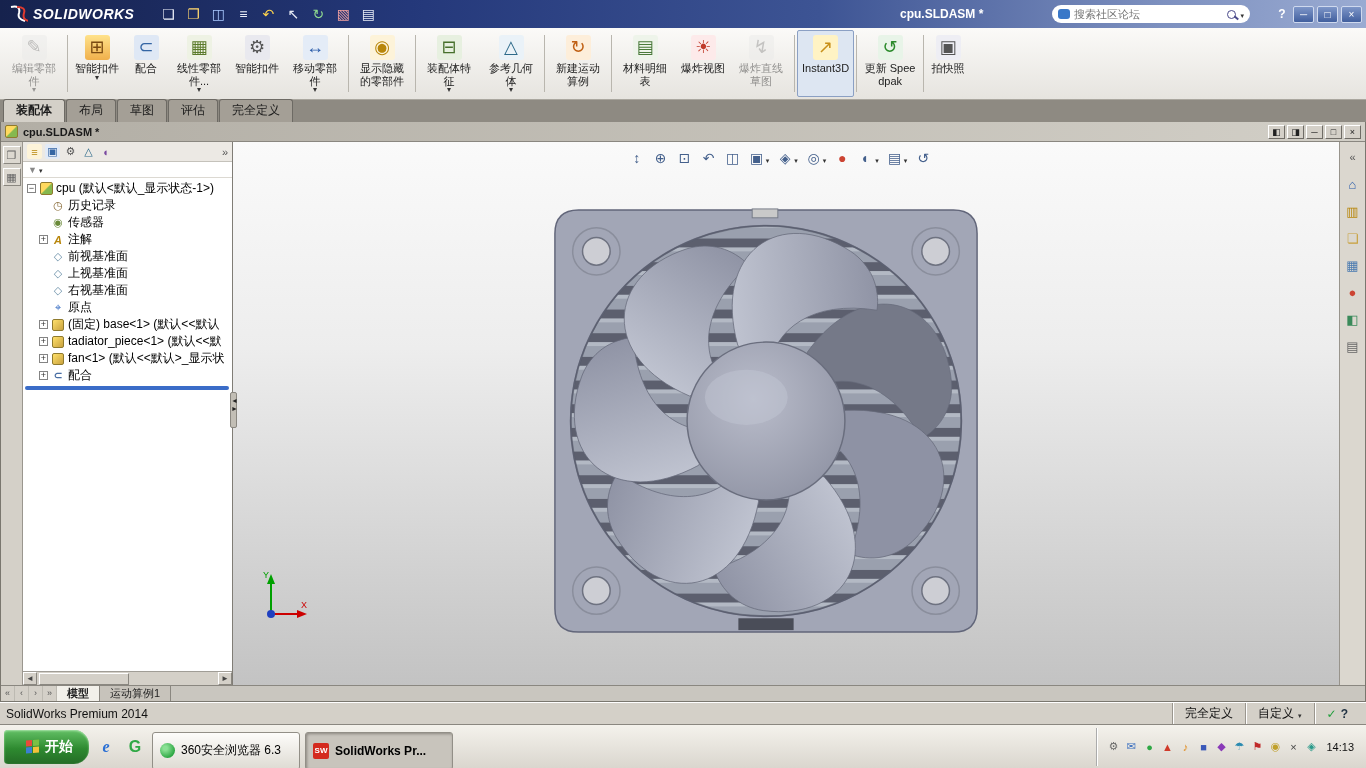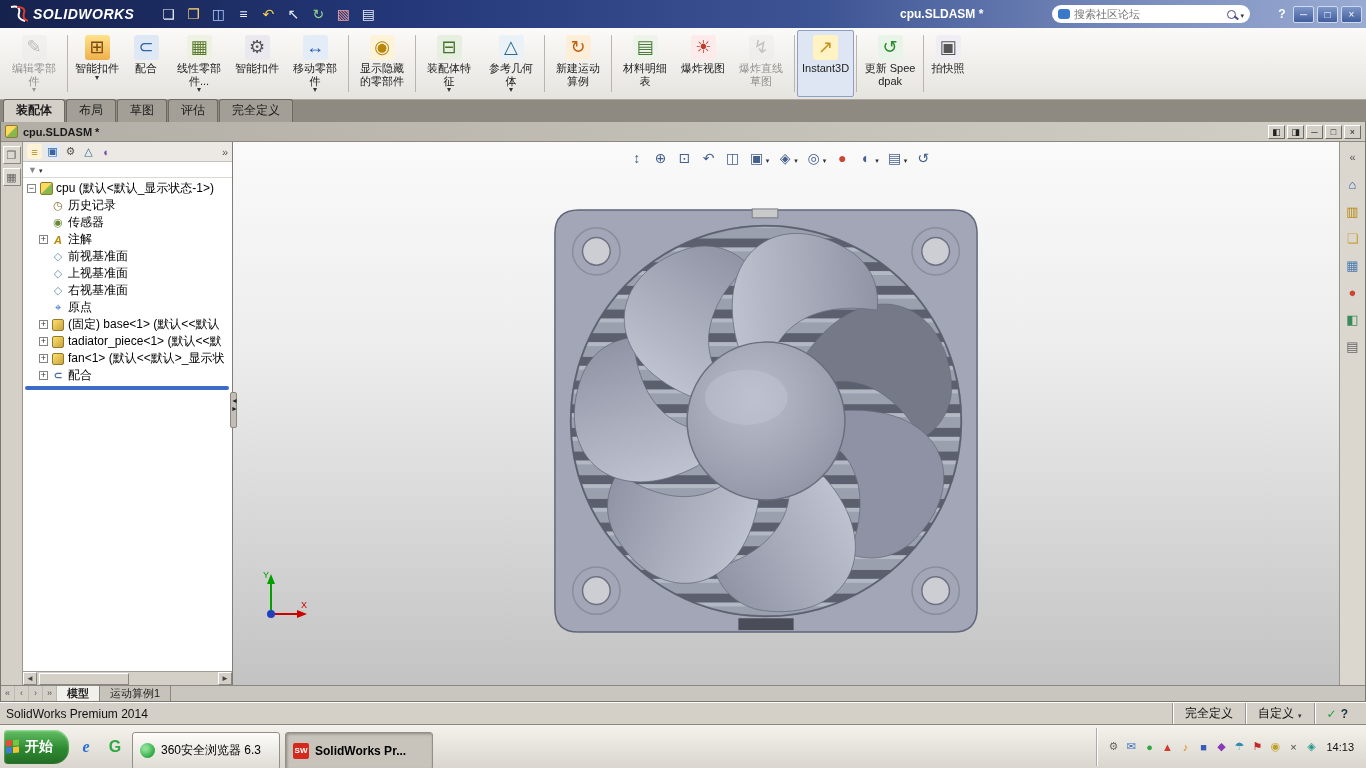--- a/index.html
+++ b/index.html
@@ -135,21 +135,21 @@
   .statusbar { height:22px; flex:none; display:flex; align-items:center; padding:0 6px; background:#d4d0c8;
     border-top:1px solid #fff; font-size:12px; color:#111; }
   .sb-spacer { flex:1; }
   .sb-cell { padding:0 12px; border-left:1px solid #9a968e; box-shadow:inset 1px 0 #fff; display:flex; align-items:center; gap:4px; height:100%; }
   .sb-check { color:#1f9e3a; font-weight:bold; }
   .sb-help { color:#234; font-weight:bold; }
 
   
   .tbar { height:44px; flex:none; display:flex; align-items:center; gap:5px; padding:0 4px;
     background:linear-gradient(#f4f2ec,#dad6ce); border-top:1px solid #8a8780; position:relative; }
-  .startbtn { height:34px; flex:none; padding:0 16px 0 2px; border-radius:4px 15px 15px 4px;
+  .startbtn { height:34px; flex:none; padding:0 16px 0 22px; border-radius:4px 15px 15px 4px;
     background:linear-gradient(#63c065,#2e8a30 55%,#246c26); color:#fff; font-weight:bold; font-size:14px;
     display:flex; align-items:center; gap:6px; box-shadow:inset 0 1px 2px #a8e3a9; }
   .winflag { width:13px; height:13px; display:grid; grid-template-columns:6px 6px; grid-template-rows:6px 6px; gap:1px; transform:skewY(-4deg); }
   .winflag i:nth-child(1){background:#e84a3a}.winflag i:nth-child(2){background:#7bc144}
   .winflag i:nth-child(3){background:#3a7fd4}.winflag i:nth-child(4){background:#f2c23a}
   .ql { width:24px; height:24px; display:flex; align-items:center; justify-content:center; font-size:16px; font-weight:bold; }
   .ql.ie { color:#2a6fd4; font-style:italic; font-family:"Liberation Serif",serif; }
   .ql.gb { color:#2fa845; }
   .taskitem { width:148px; height:31px; flex:none; display:flex; align-items:center; gap:6px; padding:18px 7px;
     background:linear-gradient(#fdfcfa,#dedbd3); border:1px solid #928f87; border-radius:3px;

